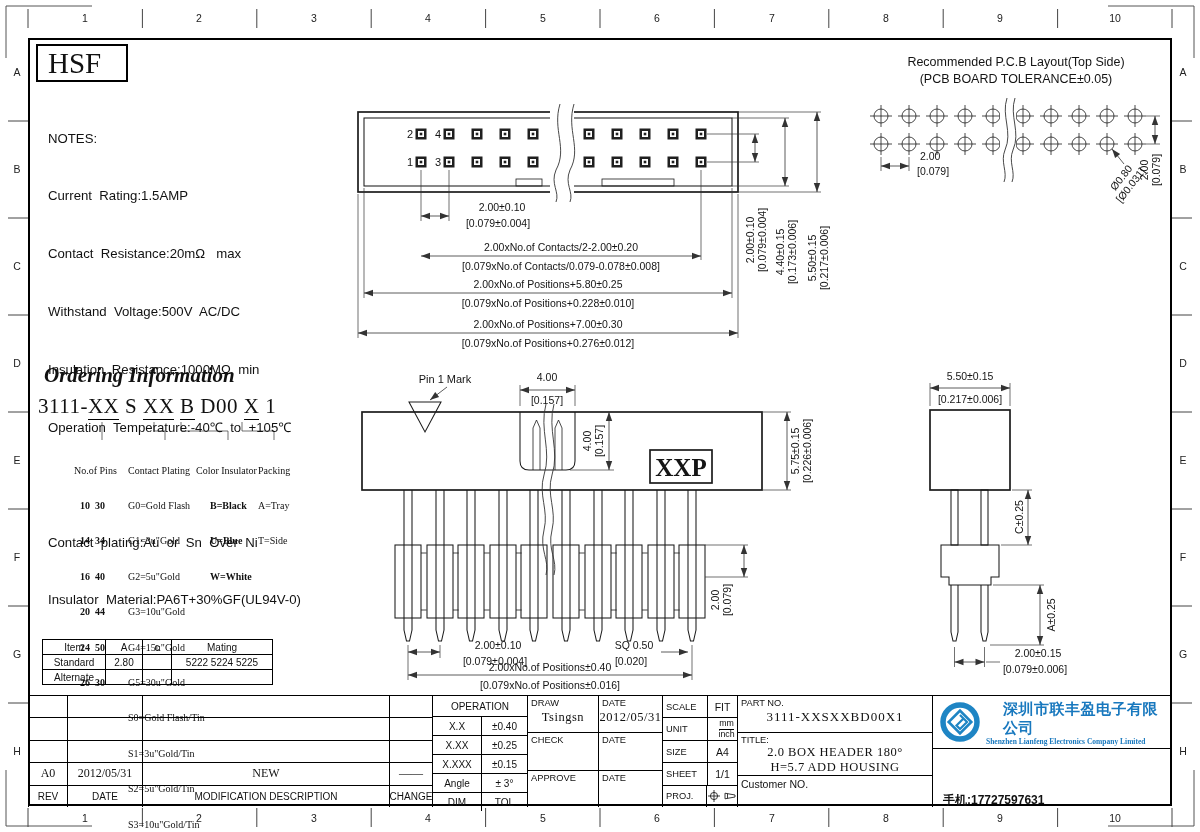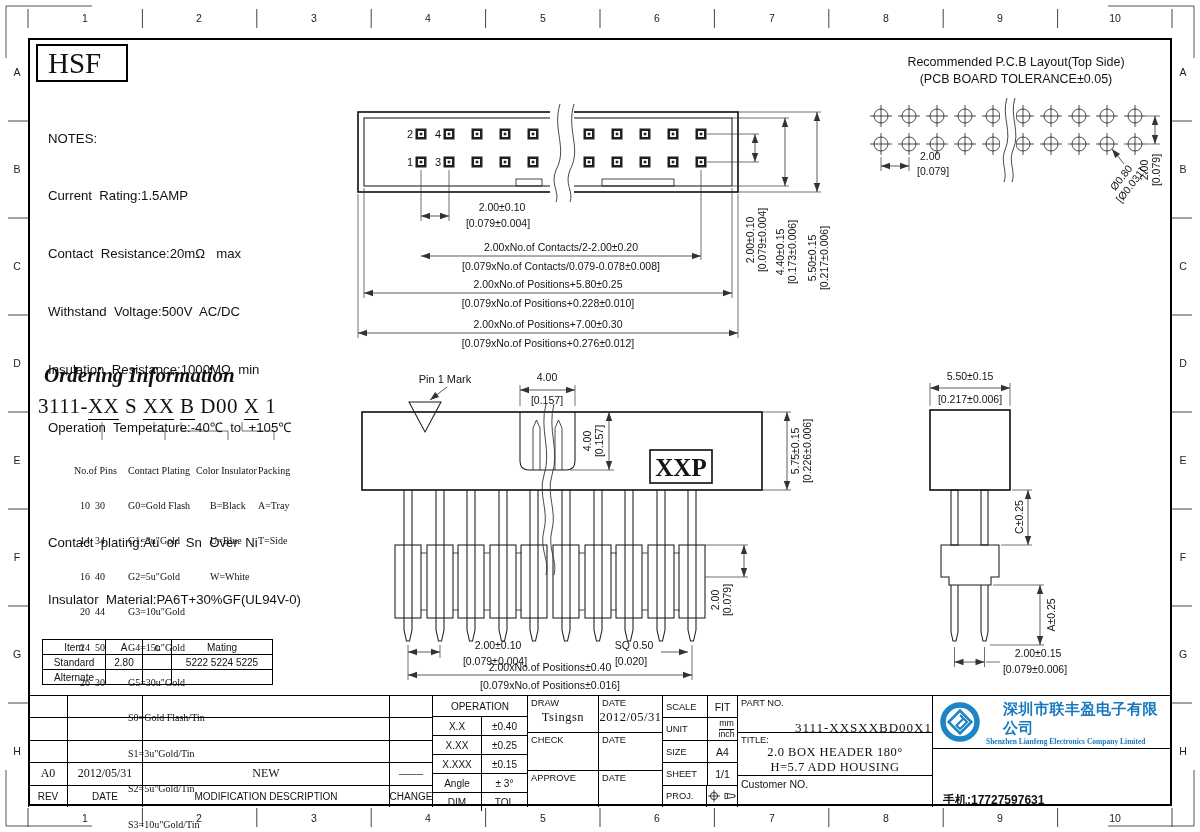--- a/index.html
+++ b/index.html
@@ -20,21 +20,21 @@
   .rul{font:10.5px "Liberation Sans",sans-serif;fill:#222;}
   .xxp{font:bold 25px "Liberation Serif",serif;}
   .hsf-box{left:36px;top:44px;width:92px;height:38px;border:2.5px solid #000;
            font:29px "Liberation Serif",serif;line-height:34px;padding-left:10px;}
   .notes{left:48px;top:90px;width:310px;font-size:13.2px;line-height:19.3px;white-space:pre;}
   .notes .gap{height:18px;}
   .ord-title{left:44px;top:363px;font:italic bold 21px "Liberation Serif",serif;}
   .part-no{left:38px;top:394px;font:21px "Liberation Serif",serif;white-space:pre;letter-spacing:0.5px;}
   .part-no .u{border-bottom:1.7px solid #000;padding-bottom:1px;}
   .ord-col{font:10px "Liberation Serif",serif;line-height:11.8px;white-space:pre;}
-  .ord-col .items{padding-left:6px;}
+  .ord-col .items{padding-left:6px;font-weight:bold;}
   .mating{left:42px;top:639px;border-collapse:collapse;font-size:10px;}
   .mating td{border:1px solid #000;height:14px;text-align:center;padding:0 2px;}
   
   .tb{left:28px;top:695px;width:1144px;height:111px;border-top:1.2px solid #000;font-size:10px;}
   .tb .blk{position:absolute;box-sizing:border-box;border-left:1.1px solid #000;top:0;height:111px;}
   .tb .lbl{font-size:9.3px;padding:2px 0 0 3px;text-align:left;}
   .serifv{font-family:"Liberation Serif",serif;}
   .revtbl{left:0;width:404px;border-left:none;display:flex;flex-direction:column;}
   .revtbl .row{flex:1;display:flex;border-bottom:1px solid #000;}
   .revtbl .row:last-child{border-bottom:none;}
@@ -57,21 +57,21 @@
   .info{left:634px;width:75px;display:flex;flex-direction:column;}
   .info .irow{flex:1;display:flex;border-bottom:1px solid #000;}
   .info .irow:last-child{border-bottom:none;}
   .info .ilbl{width:41px;border-right:1px solid #000;font-size:9.3px;display:flex;align-items:center;padding-left:3px;}
   .info .ival{flex:1;display:flex;align-items:center;justify-content:center;font-size:10.5px;}
   .unitstack{font-size:8.8px;line-height:9.5px;text-align:center;margin-left:8px;}
   .unitstack .utop{border-bottom:1px solid #000;display:inline-block;}
   .partblk{left:709px;width:195px;}
   .partblk .prow1{height:36px;border-bottom:1px solid #000;}
   .partblk .prow2{height:42px;border-bottom:1px solid #000;}
-  .partblk .pv{text-align:right;font:13px "Liberation Serif",serif;letter-spacing:1px;margin-top:12px;}
+  .partblk .pv{text-align:center;font:13px "Liberation Serif",serif;letter-spacing:1px;margin-top:1px;}
   .partblk .tl{text-align:center;font:12.5px "Liberation Serif",serif;letter-spacing:0.5px;line-height:15px;}
   .comp{left:904px;width:240px;}
   .comp .crow1{height:52px;border-bottom:1px solid #000;display:flex;align-items:center;}
   .comp .cname{margin-left:4px;}
   .comp .cn{font-size:15px;font-weight:bold;color:#1878be;letter-spacing:0.5px;line-height:19px;margin-left:17px;}
   .comp .en{font:bold 7.5px "Liberation Serif",serif;color:#1878be;}
   .comp .crow2{padding:6px 0 0 10px;font-weight:bold;font-size:12px;line-height:18px;white-space:pre;}
 </style>
 </head>
 <body>

